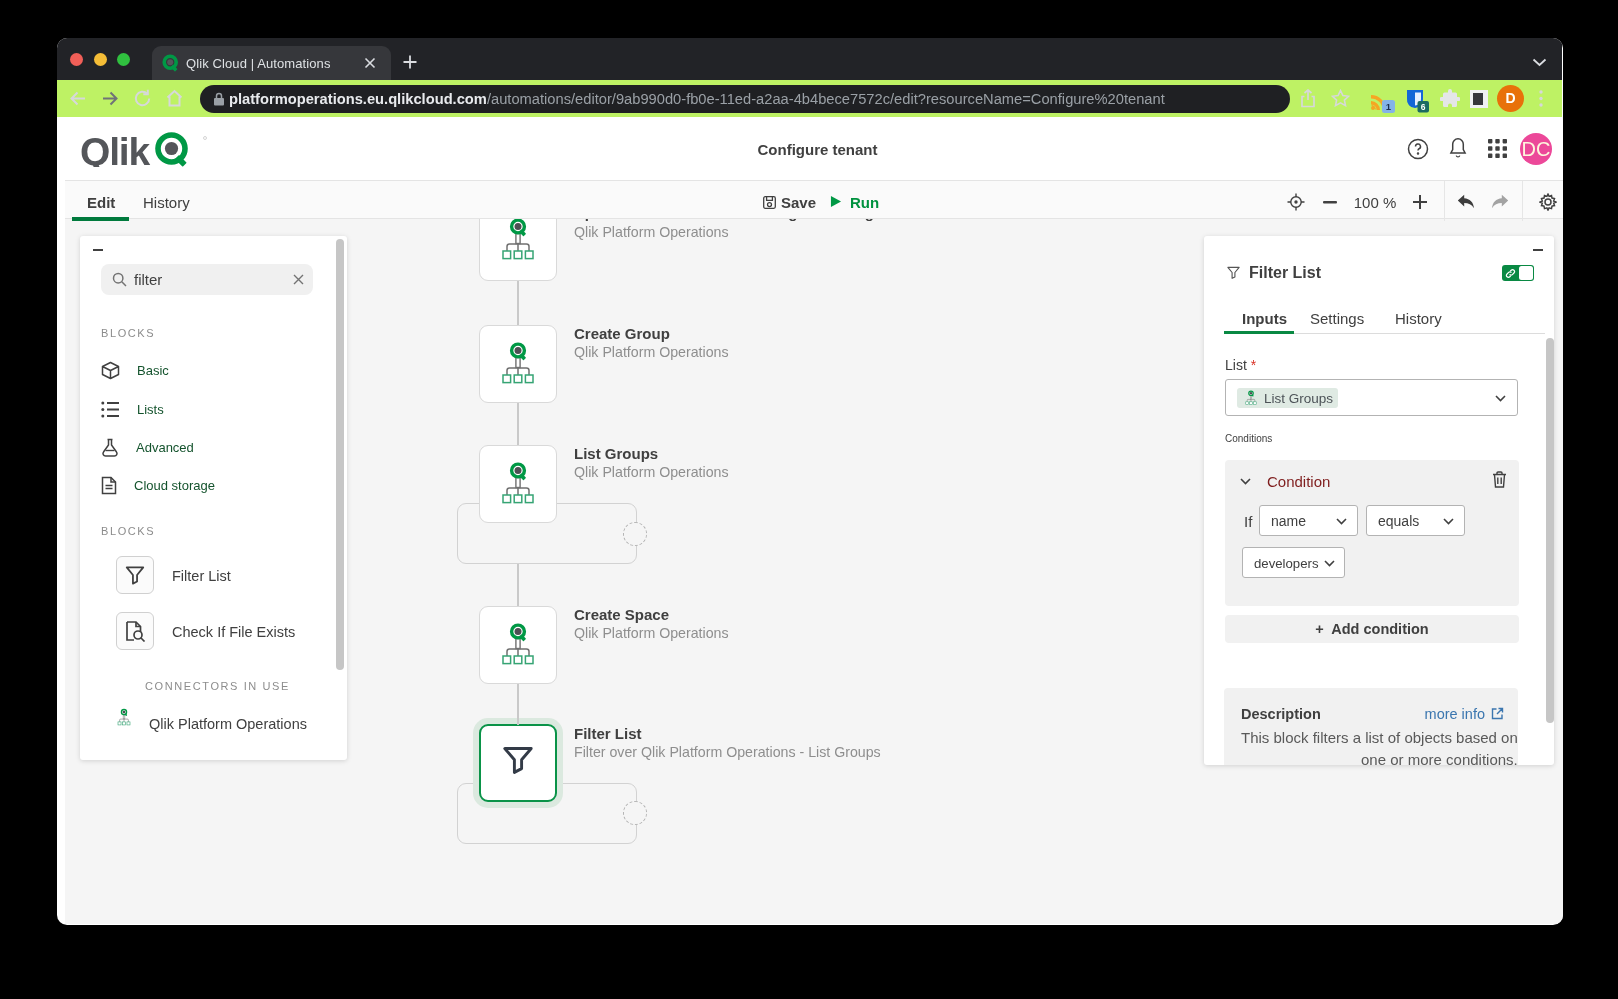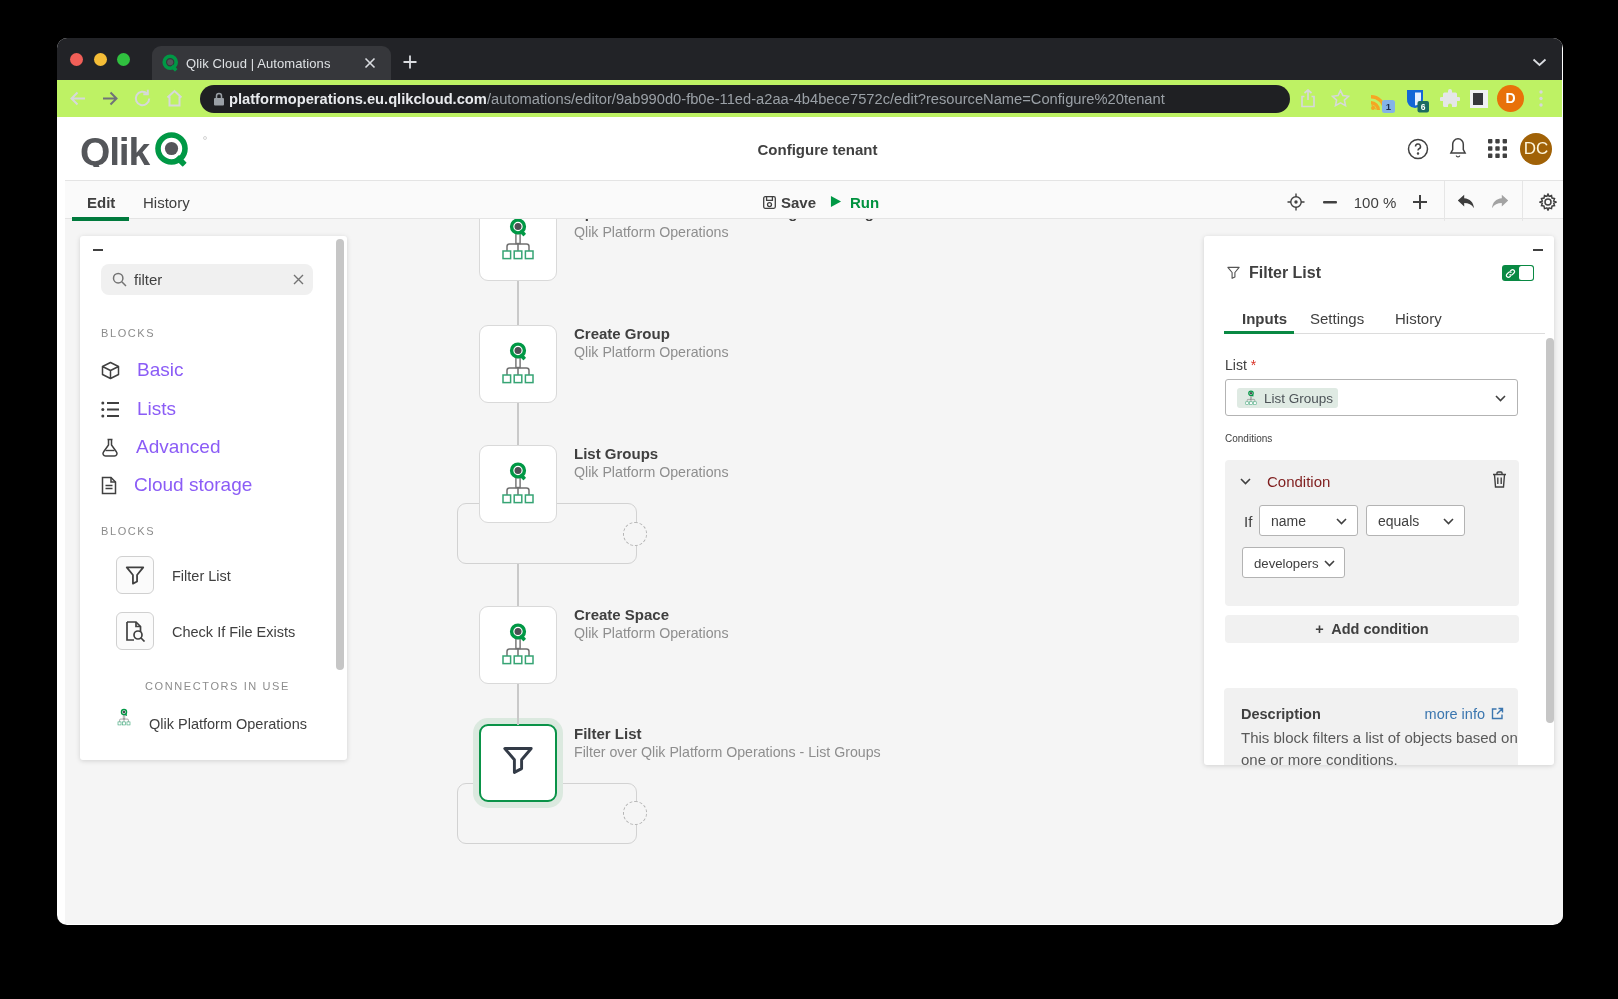--- a/index.html
+++ b/index.html
@@ -31,21 +31,21 @@
 .block { position:absolute; left:414px; width:78px; height:78px; background:#fff; border:1px solid #d9d9d9; border-radius:9px; }
 .vline { position:absolute; left:452px; width:1.5px; background:#c9c9c9; }
 .btitle { position:absolute; left:509px; font-size:15px; font-weight:700; color:#404040; white-space:nowrap; }
 .bsub { position:absolute; left:509px; font-size:14.2px; color:#8e8e8e; white-space:nowrap; }
 .loop { position:absolute; left:392px; width:180px; height:61px; border:1.5px solid #d2d2d2; border-radius:9px; }
 .dropc { position:absolute; width:24px; height:24px; border-radius:50%; border:1.5px dashed #b5b5b5; background:#f5f5f5; }
 .block.sel { border:2px solid #0a9348; box-shadow:0 0 0 6px #dbe9df; }
 .sechead { position:absolute; left:21px; font-size:11px; letter-spacing:1.6px; color:#8c8c8c; }
 .lrow { position:absolute; left:21px; height:20px; display:flex; align-items:center; }
 .lrow svg { margin-right:17px; }
-.lrow span { font-size:19px; color:#8b5cf6; }
+.lrow span { font-size:13px; color:#14532d; }
 .iconbox { position:absolute; left:36px; width:38px; height:38px; border:1px solid #d0d0d0; border-radius:6px; background:#fbfbfb; display:flex; align-items:center; justify-content:center; }
 
 .rtab { position:absolute; top:74px; font-size:15px; color:#404040; }
 .sel2 { position:absolute; background:#fff; border:1px solid #b3b3b3; border-radius:3px; }
 .sel2 .stext { position:absolute; left:11px; top:7px; font-size:14px; color:#404040; }
 .chev { position:absolute; width:11px; height:7px; }
 .gbox { position:absolute; left:21px; width:294px; background:#f1f1f1; border-radius:4px; }
 </style>
 </head>
 <body>
@@ -158,21 +158,21 @@
             <rect x="7.3" y="0" width="4.4" height="4.4" rx="0.8"></rect>
             <rect x="14.6" y="0" width="4.4" height="4.4" rx="0.8"></rect>
             <rect x="0" y="7.3" width="4.4" height="4.4" rx="0.8"></rect>
             <rect x="7.3" y="7.3" width="4.4" height="4.4" rx="0.8"></rect>
             <rect x="14.6" y="7.3" width="4.4" height="4.4" rx="0.8"></rect>
             <rect x="0" y="14.6" width="4.4" height="4.4" rx="0.8"></rect>
             <rect x="7.3" y="14.6" width="4.4" height="4.4" rx="0.8"></rect>
             <rect x="14.6" y="14.6" width="4.4" height="4.4" rx="0.8"></rect>
           </g>
         </svg>
-      <div class="abs" style="left:1455px;top:16px;width:32px;height:32px;border-radius:50%;background:#a16207;color:#fdf6dd;font-size:17px;font-weight:400;text-align:center;line-height:32px;">DC</div>
+      <div class="abs" style="left:1455px;top:16px;width:32px;height:32px;border-radius:50%;background:#ec4899;color:#fdf6dd;font-size:20px;font-weight:400;text-align:center;line-height:32px;">DC</div>
     </div>
     <div class="toolbar2">
       <div class="edittab" style="left:22px;">Edit</div>
       <div class="edittab" style="left:78px;color:#404040;font-weight:400;">History</div>
       <div class="greenline"></div>
 
       <svg class="abs" style="left:698px;top:15px" width="13" height="13" viewBox="0 0 13 13" fill="none" stroke="#404040" stroke-width="1.3">
           <rect x="0.7" y="0.7" width="11.6" height="11.6" rx="1.5"></rect>
           <path d="M3.6 0.7 v3.6 h5.8 V0.7"></path>
           <circle cx="6.5" cy="8.6" r="2"></circle>
@@ -384,21 +384,21 @@
       </div>
       <div class="gbox" style="top:379px;height:28px;">
         <div style="width:100%;text-align:center;font-size:14.5px;font-weight:700;color:#404040;line-height:28px;">+&nbsp; Add condition</div>
       </div>
       <div class="gbox" style="left:20px;top:452px;height:77px;border-radius:4px 4px 0 0;">
         <div class="abs" style="left:17px;top:18px;font-size:14.5px;font-weight:700;color:#404040;">Description</div>
         <div class="abs" style="right:33px;top:18px;font-size:14.5px;color:#3b76af;">more info</div>
         <svg class="abs" style="right:14px;top:19px" width="13" height="13" viewBox="0 0 13 13" fill="none" stroke="#3b76af" stroke-width="1.4">
             <path d="M5.5 2 H1.5 V11.5 H11 V7.5 M7.5 1.5 H11.5 V5.5 M11.2 1.8 L6 7"></path>
           </svg>
-        <div class="abs" style="left:17px;top:39px;font-size:15px;color:#595959;line-height:22px;">This block filters a list of objects based on<br>one or more conditions.</div>
+        <div class="abs" style="left:17px;top:39px;font-size:15px;color:#595959;line-height:22px;text-align:right;">This block filters a list of objects based on<br>one or more conditions.</div>
       </div>
     </div>
     <svg width="0" height="0" style="position:absolute;">
       <defs>
         <g id="qpoicon">
           <path d="M9 34 V29.5 Q9 27 11.5 27 H28.5 Q31 27 31 29.5 V34 M20 27 V34" fill="none" stroke="#707070" stroke-width="1.5"></path>
           <rect x="17.9" y="16.5" width="4.2" height="10" fill="#fff" stroke="#707070" stroke-width="1.4"></rect>
           <rect x="5" y="34" width="7.6" height="7.6" fill="#fff" stroke="#36a474" stroke-width="1.5"></rect>
           <rect x="16.2" y="34" width="7.6" height="7.6" fill="#fff" stroke="#36a474" stroke-width="1.5"></rect>
           <rect x="27.4" y="34" width="7.6" height="7.6" fill="#fff" stroke="#36a474" stroke-width="1.5"></rect>

